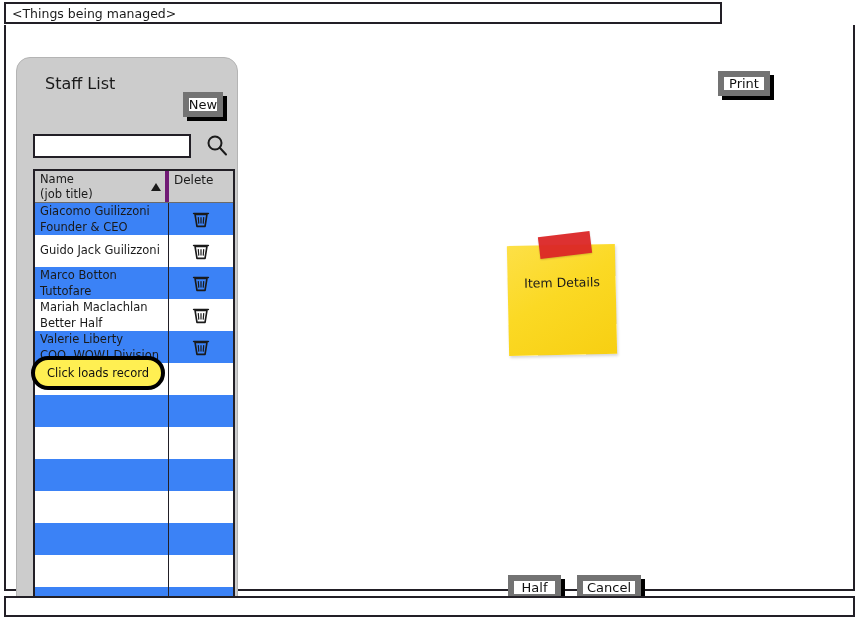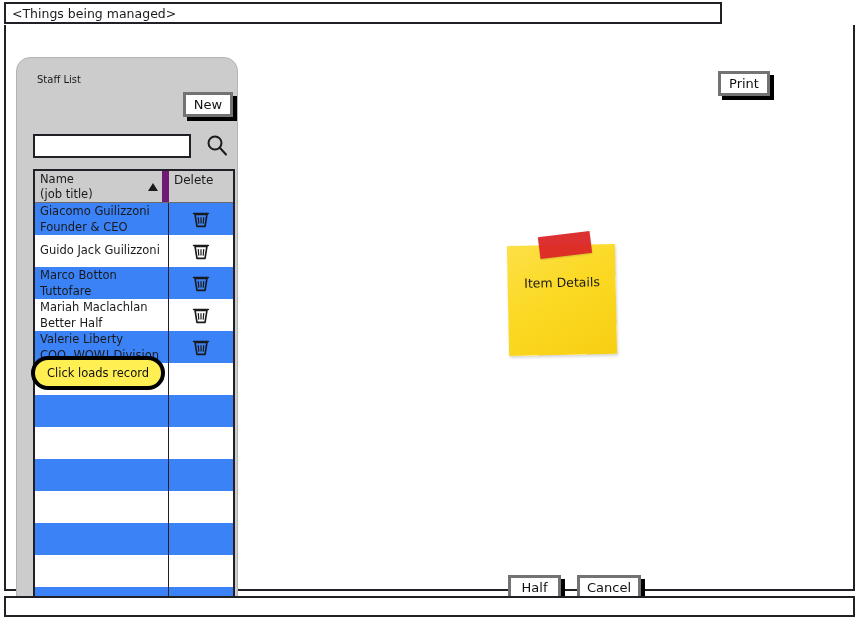--- a/index.html
+++ b/index.html
@@ -68,44 +68,44 @@
     top: 32px;
     width: 222px;
     height: 557px;
     background: #cccccc;
     border: 1px solid #b4b4b4;
     border-radius: 14px;
     box-sizing: border-box;
   }
   .panel-heading {
     position: absolute;
-    left: 20px;
+    left: 28px;
     top: 16px;
-    font-size: 10px;
+    font-size: 16px;
     color: #1a1a1a;
     white-space: nowrap;
   }
 
   
   .wf-button {
     position: absolute;
     background: #ffffff;
-    border: 3px solid #737373;
+    border: 6px solid #737373;
     box-sizing: border-box;
     display: flex;
     align-items: center;
     justify-content: center;
     font-size: 13px;
     color: #111111;
     box-shadow: 4px 4px 0 0 #000000;
     cursor: pointer;
     user-select: none;
   }
 
-  #new-button   { left: 166px; top: 34px;  width: 50px;  height: 25px; }
+  #new-button   { left: 166px; top: 34px;  width: 40px;  height: 25px; }
   #print-button { left: 712px; top: 46px;  width: 52px;  height: 25px; }
   #save-button  { left: 502px; top: 550px; width: 53px;  height: 25px; }
   #cancel-button{ left: 571px; top: 550px; width: 64px;  height: 25px; }
 
   
   .search-input {
     position: absolute;
     left: 16px;
     top: 76px;
     width: 158px;
@@ -143,21 +143,21 @@
     display: flex;
     height: 31px;
     background: #cccccc;
     border-bottom: 1px solid #6b6b6b;
   }
   .th-name {
     width: 134px;
     box-sizing: border-box;
     padding: 1px 4px 0 5px;
     position: relative;
-    border-right: 7px solid #701a75;
+    border-right: 4px solid #701a75;
   }
   .th-name .hdr-line {
     font-size: 11.5px;
     color: #1a1a1a;
     line-height: 14.5px;
     white-space: nowrap;
   }
   .sort-arrow {
     position: absolute;
     right: 4px;

